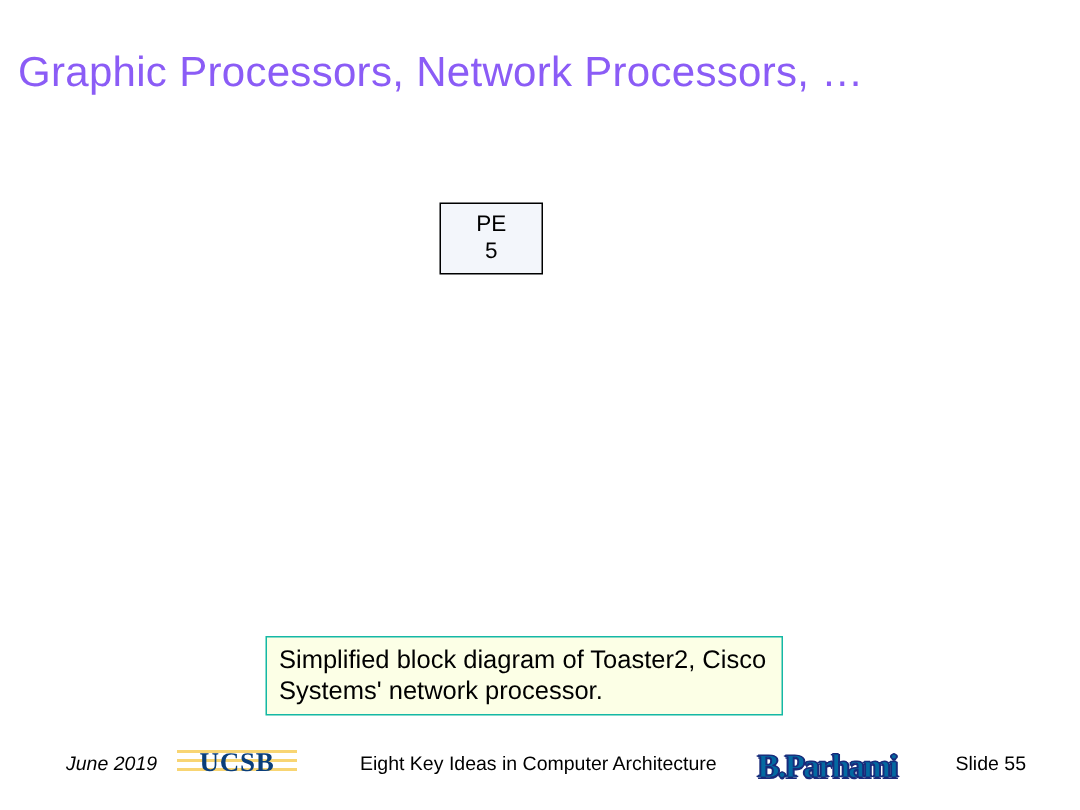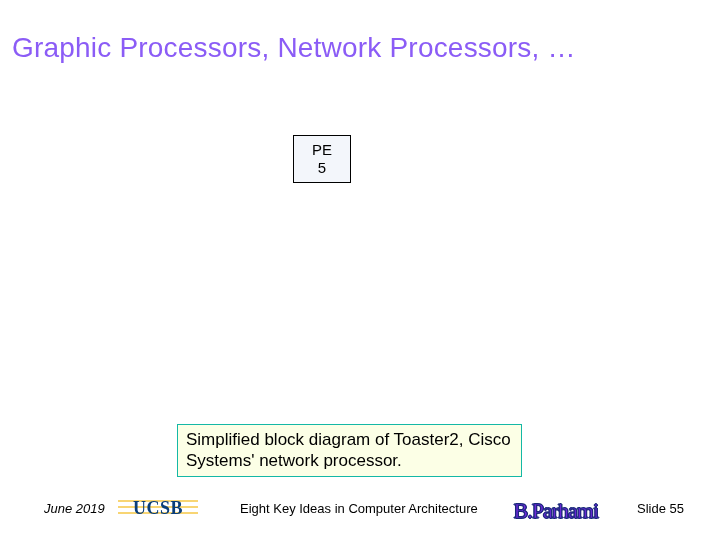--- a/index.html
+++ b/index.html
@@ -17,21 +17,21 @@
     left: 12px;
     font-size: 28px;
     color: #8b5cf6;
     letter-spacing: 0.2px;
     white-space: nowrap;
   }
   .pe-box {
     position: absolute;
     top: 135px;
     left: 293px;
-    width: 58px;
+    width: 69px;
     height: 48px;
     border: 1px solid #000;
     background: #f3f6fb;
     display: flex;
     flex-direction: column;
     align-items: center;
     justify-content: center;
     font-size: 15px;
     line-height: 1.2;
     color: #000;
@@ -106,23 +106,23 @@
     left: 240px;
     bottom: 0;
     width: 280px;
     text-align: left;
   }
   .author-logo {
     position: absolute;
     right: 122px;
     bottom: -8px;
     font-family: 'Comic Sans MS', 'Brush Script MT', cursive;
-    font-weight: normal;
+    font-weight: bold;
     font-size: 22px;
-    color: #6d28d9;
+    color: #0369a1;
     -webkit-text-stroke: 0.6px #1a2a7a;
     text-shadow: 1px 0 0 #1a2a7a, -1px 0 0 #1a2a7a, 0 1px 0 #1a2a7a, 0 -1px 0 #1a2a7a;
     letter-spacing: -1px;
   }
   .slide-number {
     position: absolute;
     right: 36px;
     bottom: 0;
   }
 </style>

